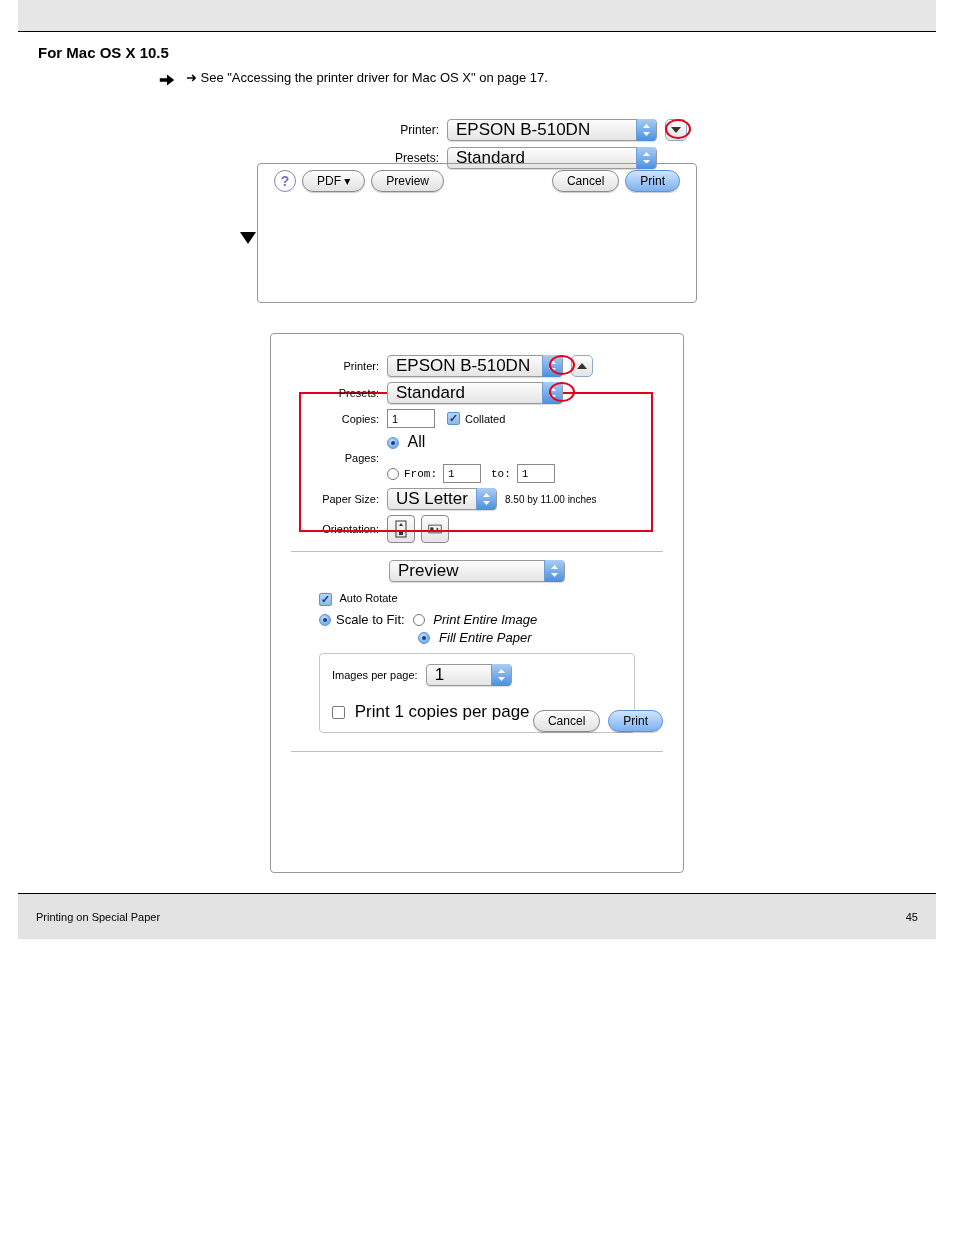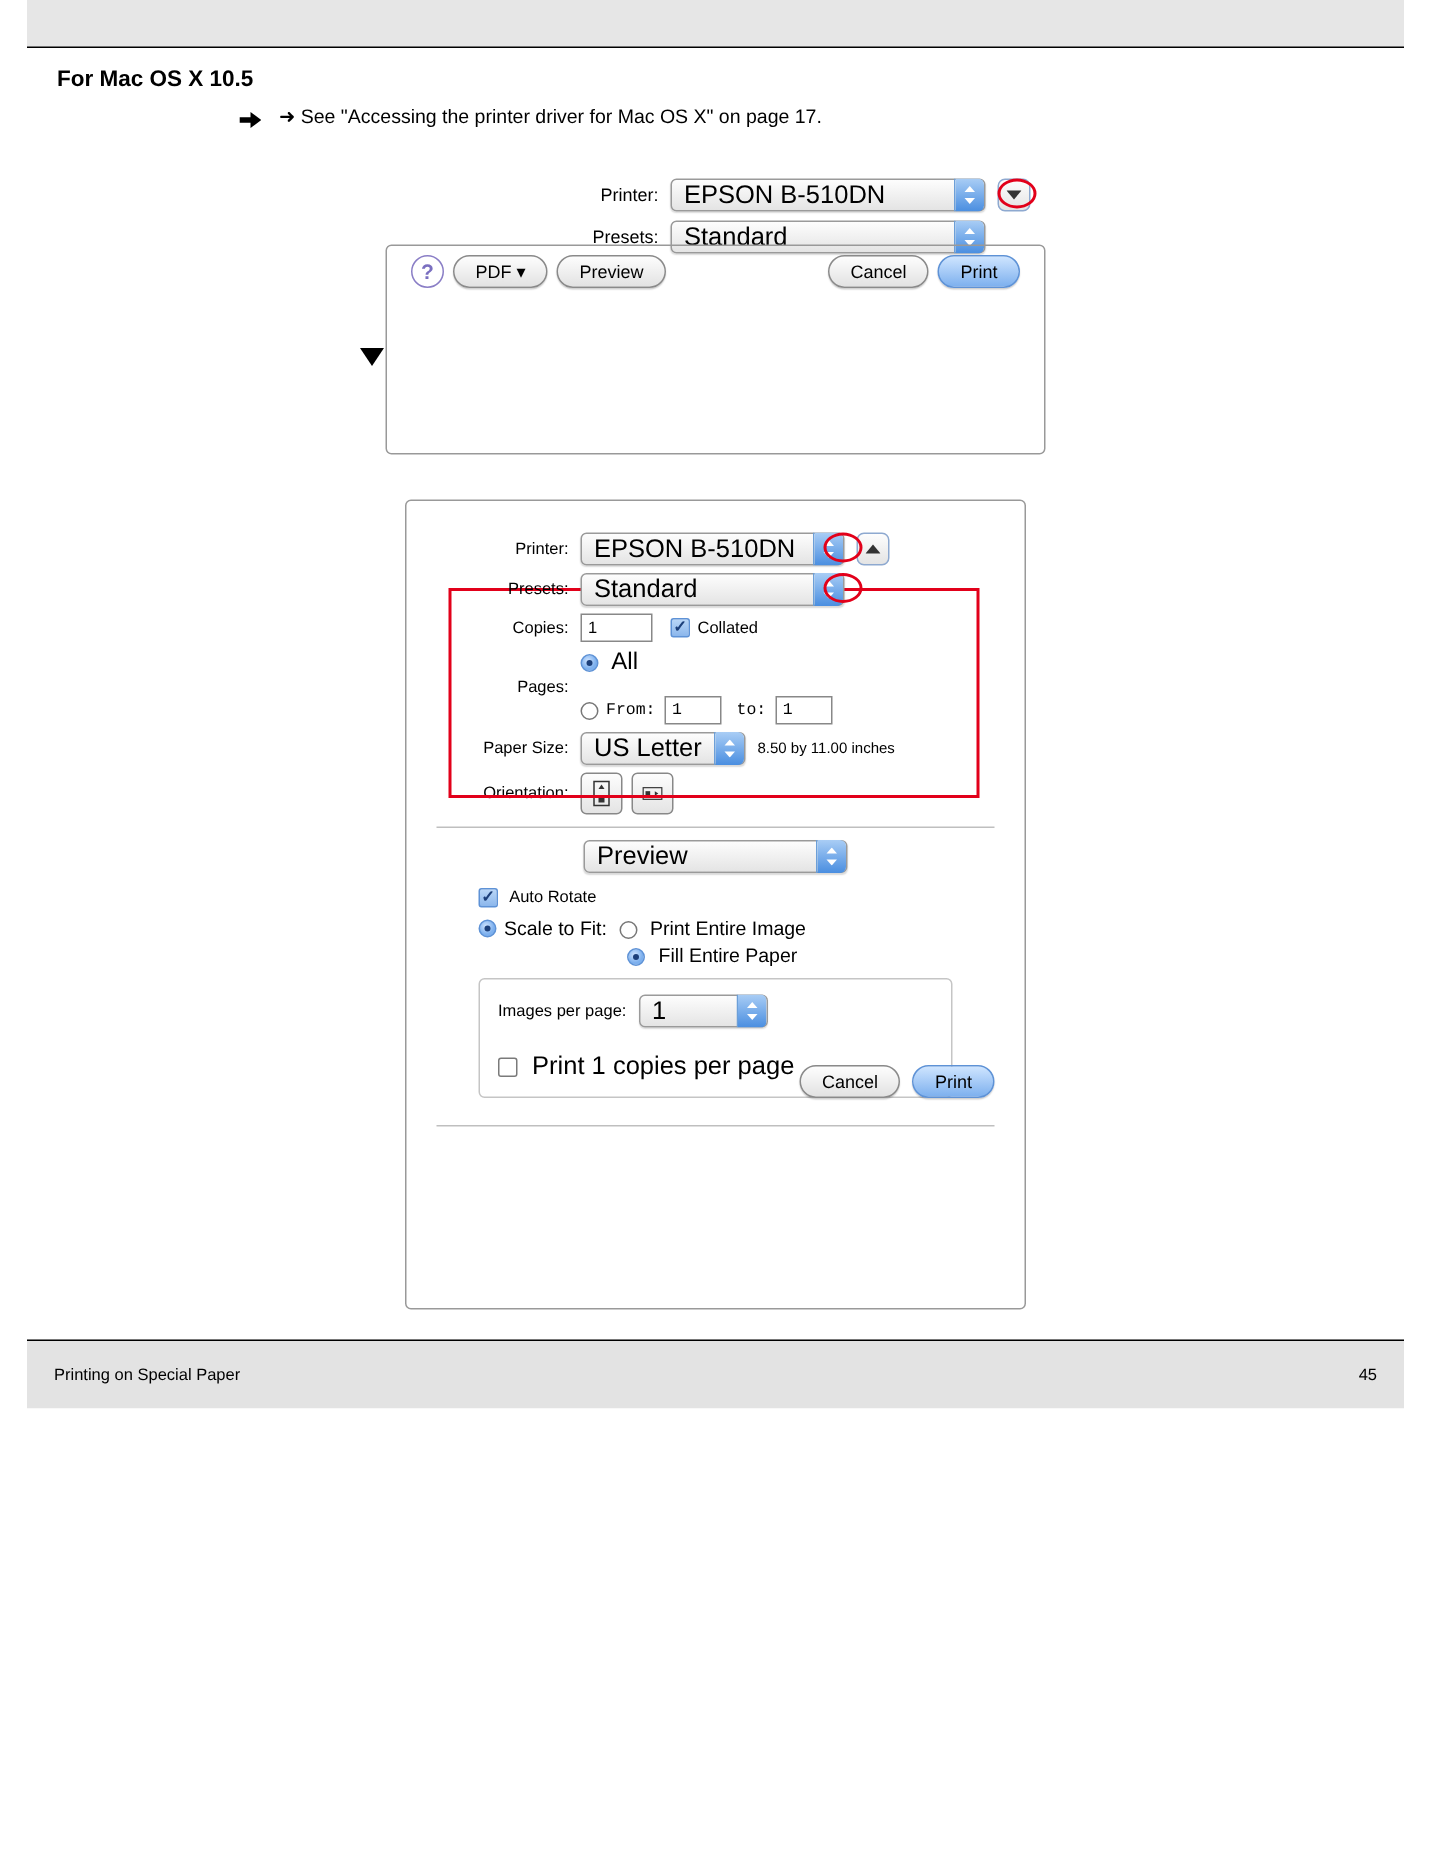--- a/index.html
+++ b/index.html
@@ -437,21 +437,21 @@
 
     <div style="margin-top:10px;">
       <div style="font-size:11px; margin:6px 0 6px 28px;">
         <span class="chk checked"></span>
         <span>Auto Rotate</span>
       </div>
       <div style="font-size:13px; margin:4px 0 6px 28px; display:flex;">
         <span class="radio-o on" style="margin-top:2px;"></span>
         <span style="width:0;"></span>
         <span>Scale to Fit:</span>
-        <div style="margin-left:8px;">
+        <div style="margin-left:8px;font-style:italic;">
           <div>
             <span class="radio-o"></span>
             <span>Print Entire Image</span>
           </div>
           <div style="margin-top:3px;text-align:center;">
             <span class="radio-o on"></span>
             <span>Fill Entire Paper</span>
           </div>
         </div>
       </div>

